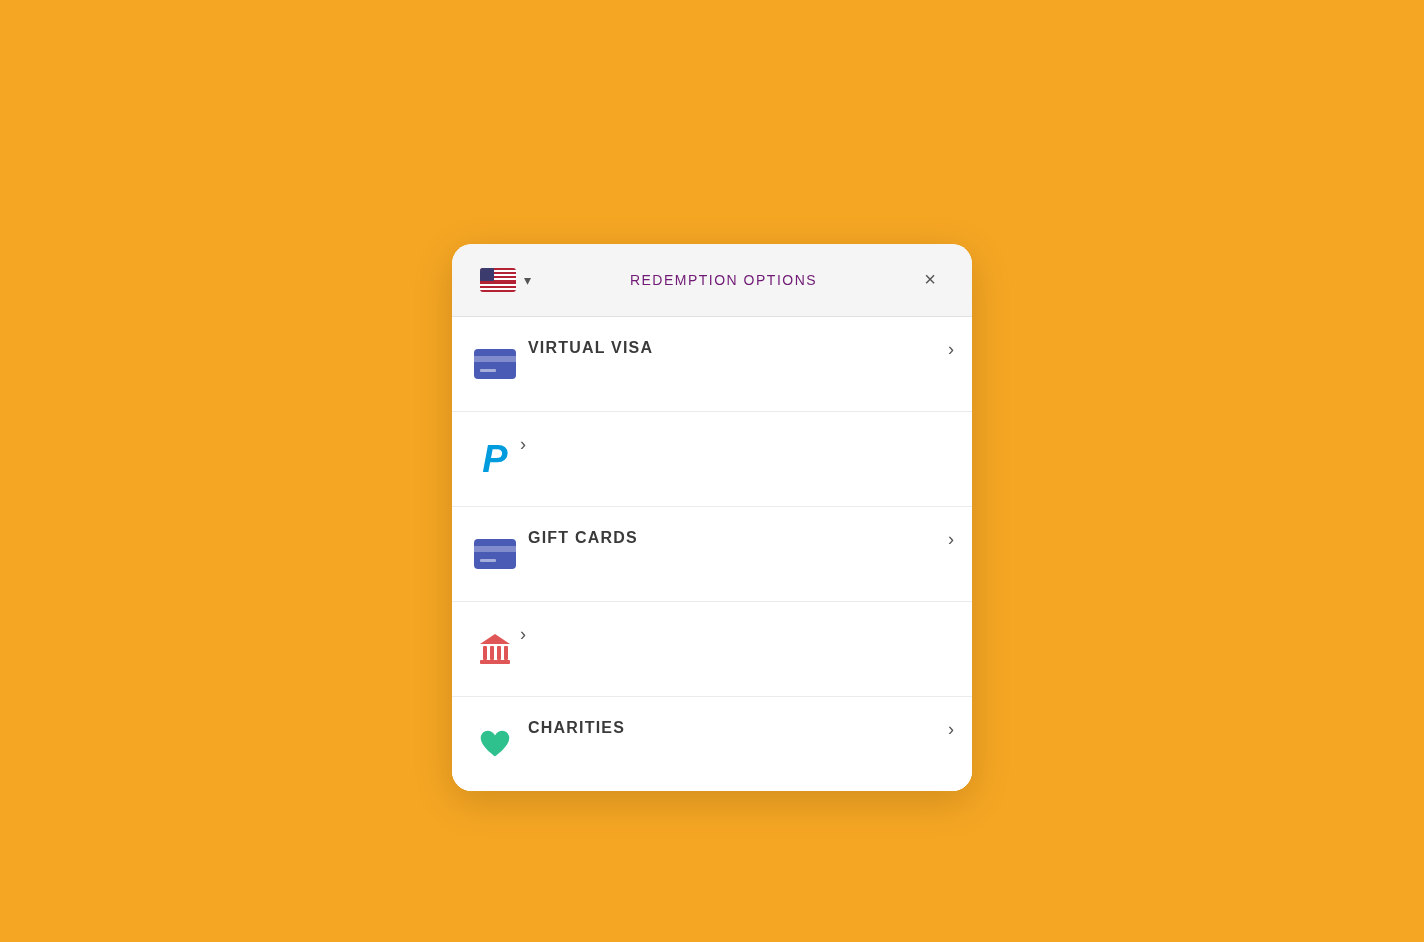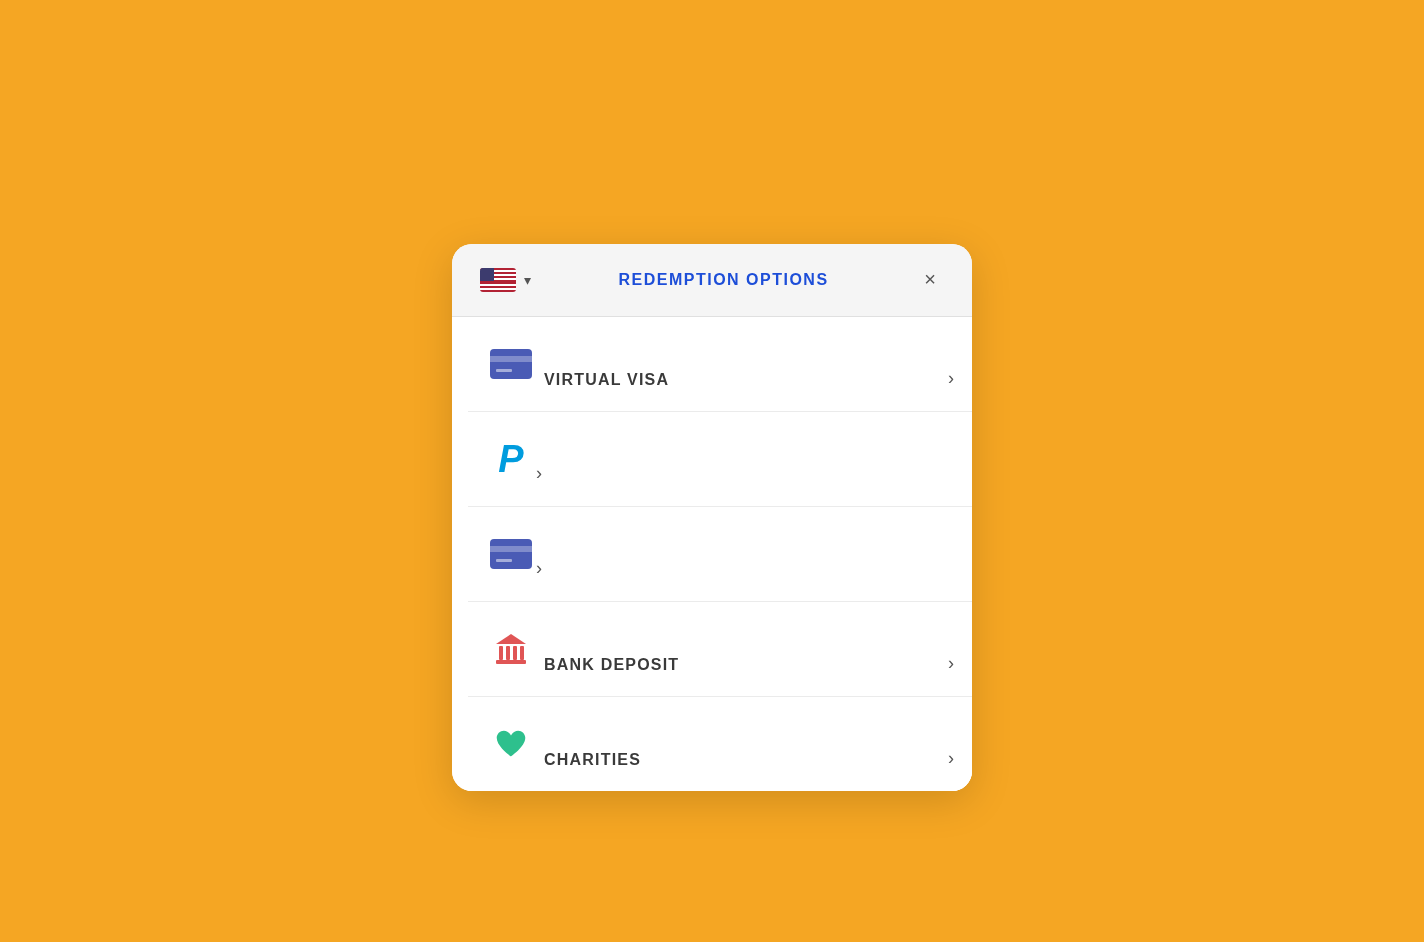--- a/index.html
+++ b/index.html
@@ -82,24 +82,24 @@
     .chevron-down {
       margin-left: 8px;
       color: #555;
       font-size: 14px;
       flex-shrink: 0;
     }
 
     .modal-header-title {
       flex: 1;
       text-align: center;
-      font-size: 16px;
-      font-weight: 700;
+      font-size: 14px;
+      font-weight: 400;
       letter-spacing: 1.5px;
-      color: #1d4ed8;
+      color: #701a75;
     }
 
     .close-btn {
       width: 28px;
       height: 28px;
       display: flex;
       align-items: center;
       justify-content: center;
       cursor: pointer;
       color: #555;
@@ -107,27 +107,26 @@
       font-weight: 300;
       flex-shrink: 0;
     }
 
     .options-list {
       background: #fff;
     }
 
     .option-item {
       display: flex;
-      align-items: flex-end;
+      align-items: flex-start;
       padding: 22px 18px;
       border-bottom: 1px solid #ebebeb;
       cursor: pointer;
       background: #fff;
       transition: background 0.1s;
-      margin-left: 16px;
     }
 
     .option-item:last-child {
       border-bottom: none;
     }
 
     .option-icon {
       width: 50px;
       height: 50px;
       display: flex;
@@ -262,35 +261,35 @@
       <div class="option-icon">
         <span class="paypal-icon" style="color:#009cde; font-size:38px; font-weight:900; font-style:italic;">P</span>
       </div>
       <span class="option-chevron">›</span>
     </div>
 
     <div class="option-item">
       <div class="option-icon">
         <div class="gift-card-icon"></div>
       </div>
+      <span class="option-label">GIFT CARDS</span>
       <span class="option-chevron">›</span>
     </div>
 
     <div class="option-item">
       <div class="option-icon">
         <svg class="bank-svg" viewBox="0 0 42 42" fill="none" xmlns="http://www.w3.org/2000/svg">
           <rect x="6" y="32" width="30" height="4" rx="1" fill="#e05555"></rect>
           <rect x="9" y="18" width="4" height="14" rx="1" fill="#e05555"></rect>
           <rect x="16" y="18" width="4" height="14" rx="1" fill="#e05555"></rect>
           <rect x="23" y="18" width="4" height="14" rx="1" fill="#e05555"></rect>
           <rect x="30" y="18" width="4" height="14" rx="1" fill="#e05555"></rect>
           <polygon points="21,6 36,16 6,16" fill="#e05555"></polygon>
         </svg>
       </div>
-      <span class="option-label">BANK DEPOSIT</span>
       <span class="option-chevron">›</span>
     </div>
 
     <div class="option-item">
       <div class="option-icon">
         <svg class="heart-svg" viewBox="0 0 42 42" fill="none" xmlns="http://www.w3.org/2000/svg">
           <path d="M21 34 C21 34 6 24 6 14.5 C6 10.4 9.4 7 13.5 7 C16.2 7 18.6 8.4 20 10.5 L21 12 L22 10.5 C23.4 8.4 25.8 7 28.5 7 C32.6 7 36 10.4 36 14.5 C36 24 21 34 21 34Z" fill="#2EC08D"></path>
         </svg>
       </div>
       <span class="option-label">CHARITIES</span>

